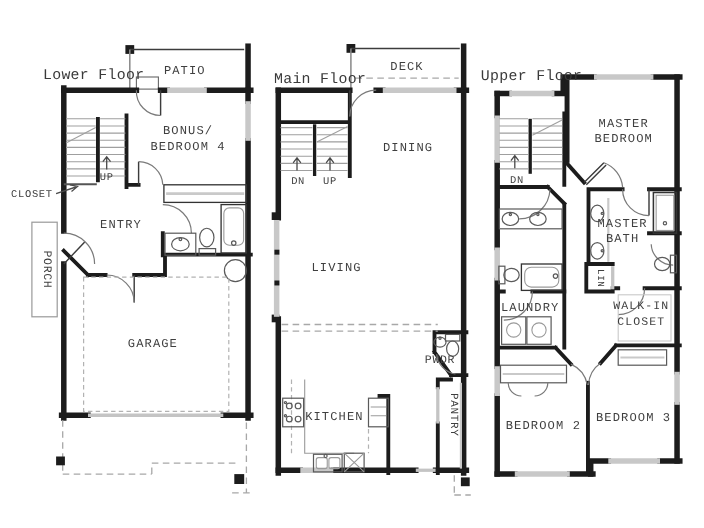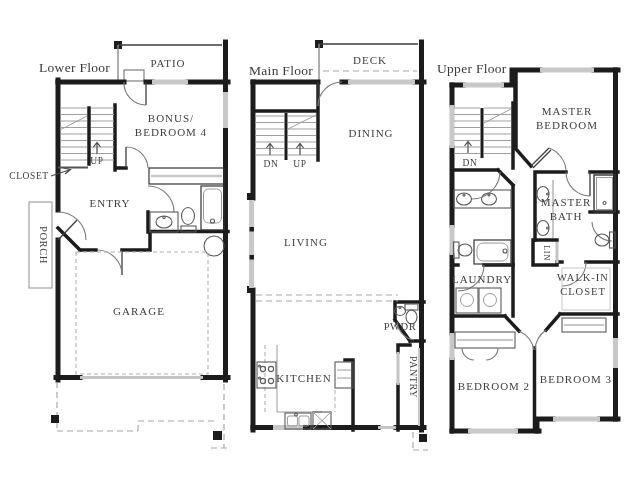--- a/index.html
+++ b/index.html
@@ -1,17 +1,17 @@
 <!DOCTYPE html>
 <html><head>
 <meta charset="utf-8">
 <style>
   html,body{margin:0;padding:0;background:#ffffff;}
   .stage{position:relative;width:640px;height:480px;background:#ffffff;overflow:hidden;
-         font-family:Liberation Serif, serif;text-align:center;}
+         font-family:Liberation Mono, monospace;text-align:center;}
   svg{position:absolute;left:0;top:0;}
   .wall{stroke:#1c1c1c;stroke-width:5;fill:none;stroke-linecap:square;}
   .iwall{stroke:#1c1c1c;stroke-width:3.5;fill:none;stroke-linecap:square;}
   .thin{stroke:#3c3c3c;stroke-width:1.4;fill:none;}
   .win{stroke:#c8c8c8;stroke-width:5;fill:none;}
   .win3{stroke:#c4c4c4;stroke-width:3;fill:none;}
   .fix{stroke:#5a5a5a;stroke-width:1.1;fill:none;}
   .fixl{stroke:#9a9a9a;stroke-width:1;fill:none;}
   .tread{stroke:#9f9f9f;stroke-width:1;fill:none;}
   .door{stroke:#7a7a7a;stroke-width:1.1;fill:none;}

